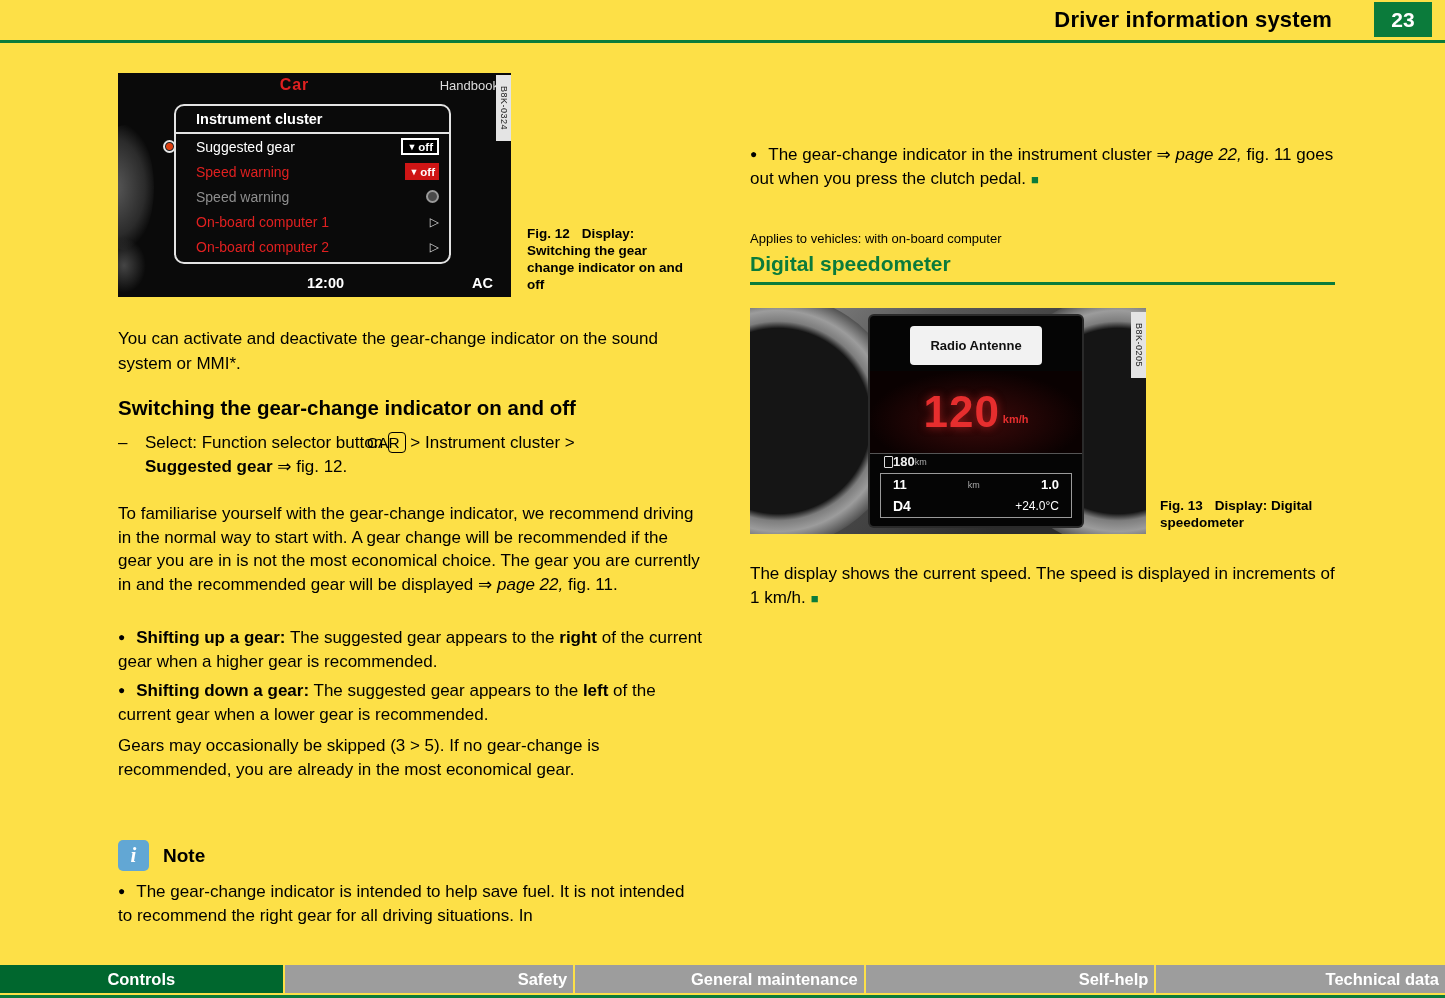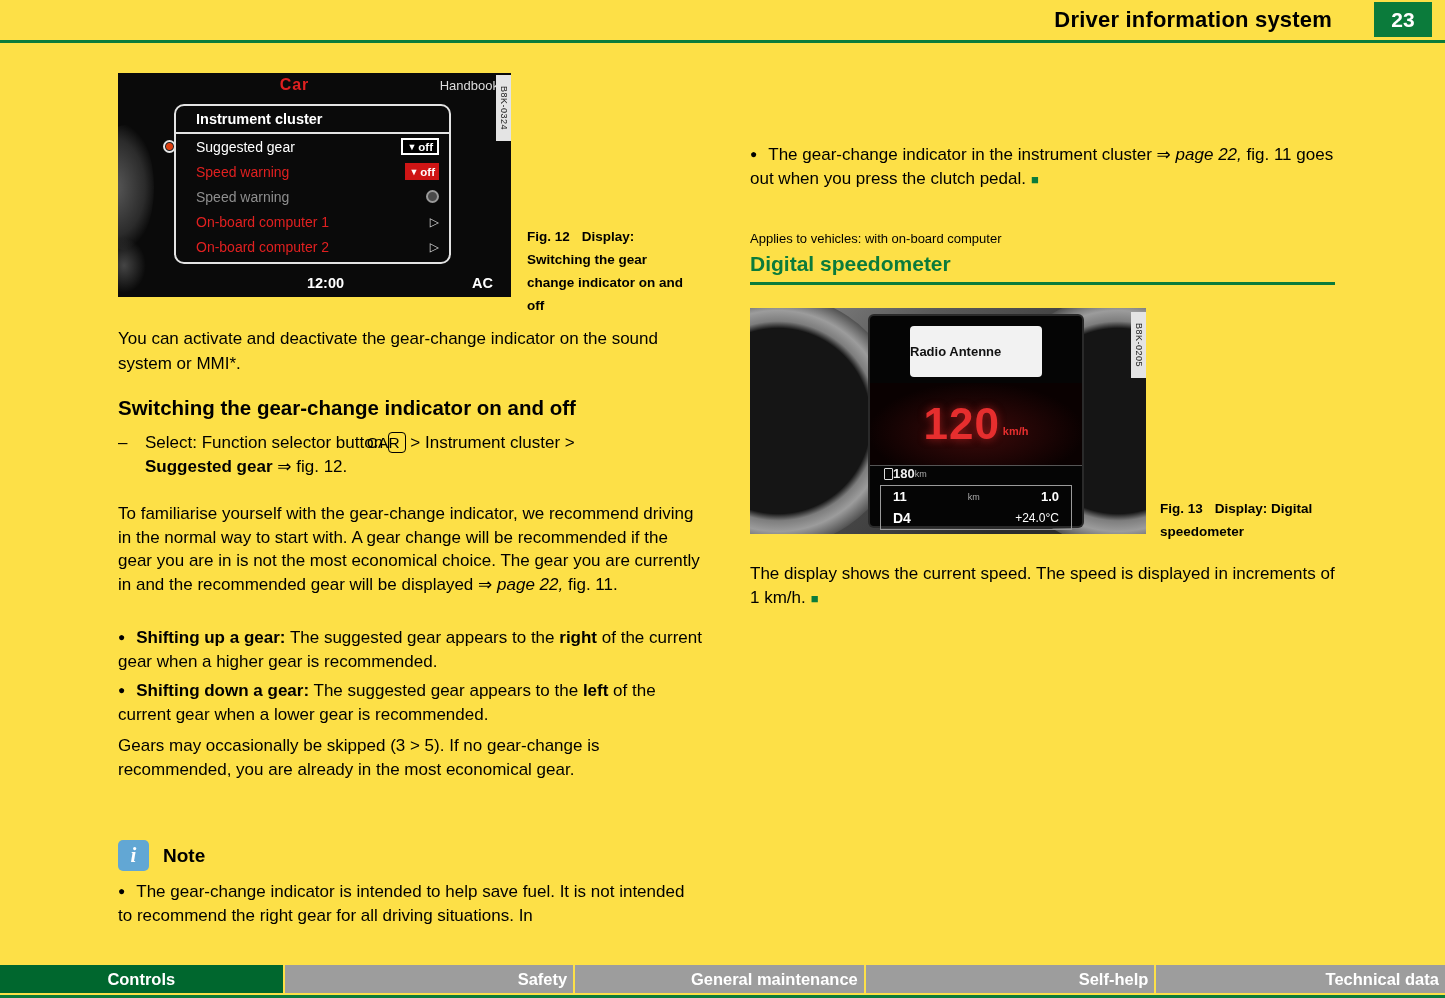--- a/index.html
+++ b/index.html
@@ -21,21 +21,21 @@
   .b{font-weight:bold;} .i{font-style:italic;}
   .bullet-mark{font-size:12px; vertical-align:2px; margin-right:11px;}
   .endsq{color:var(--green); font-size:13px; margin-left:5px;}
   .keycap{display:inline-block; border:1.6px solid #000; border-radius:4px; padding:0 5px; line-height:19px; font-size:15.5px;}
 
   .h2-black{position:absolute; font-size:20.5px; font-weight:bold;}
   .h2-green{position:absolute; font-size:21px; font-weight:bold; color:var(--green);}
   .green-rule{position:absolute; height:2.5px; background:var(--green);}
   .small-note{position:absolute; font-size:13px;}
 
-  .caption{position:absolute; font-size:13.5px; font-weight:bold; line-height:23px;}
+  .caption{position:absolute; font-size:13.5px; font-weight:bold; line-height:17px;}
   .caption .cap-fig{margin-right:12px;}
 
   .step{padding-left:27px; text-indent:-27px; width:492px;}
   .step .dash{display:inline-block; width:27px; text-indent:0;}
 
   
   .note-icon{position:absolute; left:118px; top:840px; width:31px; height:31px; background:var(--note-blue);
              border-radius:5px; color:#fff; display:flex; align-items:center; justify-content:center;
              font-family:"Liberation Serif","DejaVu Serif",serif; font-style:italic; font-weight:bold; font-size:21px;}
   .note-title{position:absolute; left:163px; top:845px; font-size:19px; font-weight:bold;}
@@ -72,22 +72,22 @@
 
   
   .f13{position:absolute; left:750px; top:308px; width:396px; height:226px; overflow:hidden;
        background:linear-gradient(135deg,#8e8e8e 0%, #5a5a5a 30%, #2c2c2c 75%);}
   .gauge{position:absolute; width:252px; height:252px; border-radius:50%;
          background:radial-gradient(circle, #151515 52%, #7d7d7d 56%, #9c9c9c 62%, #4f4f4f 71%, rgba(50,50,50,0) 79%);}
   .gauge.gl{left:-98px; top:-13px;}
   .gauge.gr{right:-98px; top:-13px;}
   .f13-display{position:absolute; left:120px; top:8px; width:212px; height:210px; background:#050505;
                border-radius:4px; box-shadow:0 0 0 2px #2a2a2a;}
-  .f13-pill{margin:10px auto 6px; width:132px; background:#f2f2f2; color:#111;
-            border-radius:4px; font-size:13px; font-weight:600; padding:18px 0;}
+  .f13-pill{margin:10px auto 6px; width:132px; text-align:center; background:#f2f2f2; color:#111;
+            border-radius:4px; font-size:13px; font-weight:600; padding:12px 0;}
   .f13-speed{height:82px; display:flex; align-items:center; justify-content:center;
              background:radial-gradient(ellipse at 50% 60%, #3d0a0a 0%, #0a0101 72%);}
   .f13-speed .val{font-size:44px; font-weight:bold; color:#e62e2e; letter-spacing:1px; text-shadow:0 0 8px rgba(230,40,40,.55);}
   .f13-speed .unit{font-size:11px; font-weight:bold; color:#e62e2e; margin-left:3px; margin-top:14px;}
   .f13-range{display:flex; align-items:center; padding:0 14px; border-top:1px solid #555; color:#eee;}
   .fuel-icon{display:inline-block; width:9px; height:12px; border:1.5px solid #ddd; border-radius:1px;}
   .f13-range .rv{font-size:13px; font-weight:bold;}
   .f13-range .ru{font-size:9px; color:#aaa;}
   .f13-box{margin:4px 10px 0; border:1px solid #9a9a9a;}
   .f13-box .brow{display:flex; align-items:center; justify-content:space-between; padding:3px 12px; color:#fff;}

